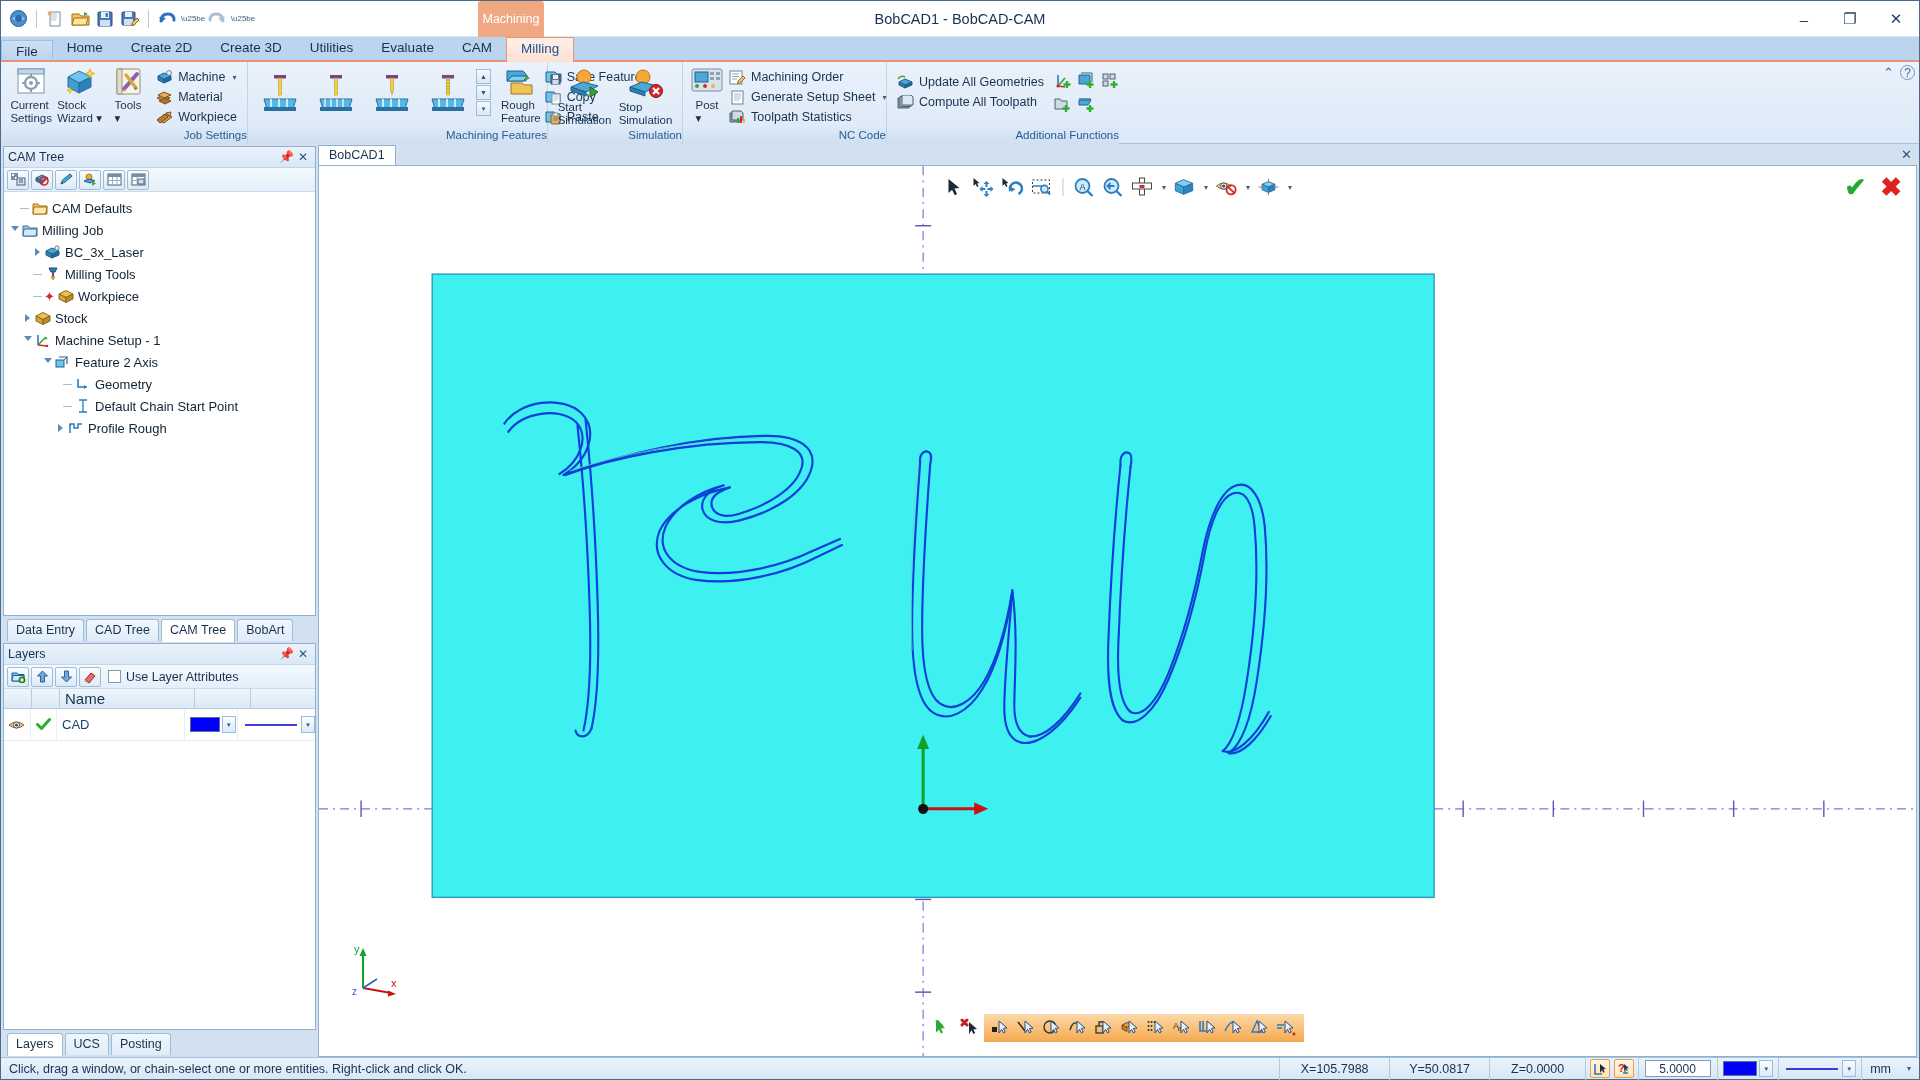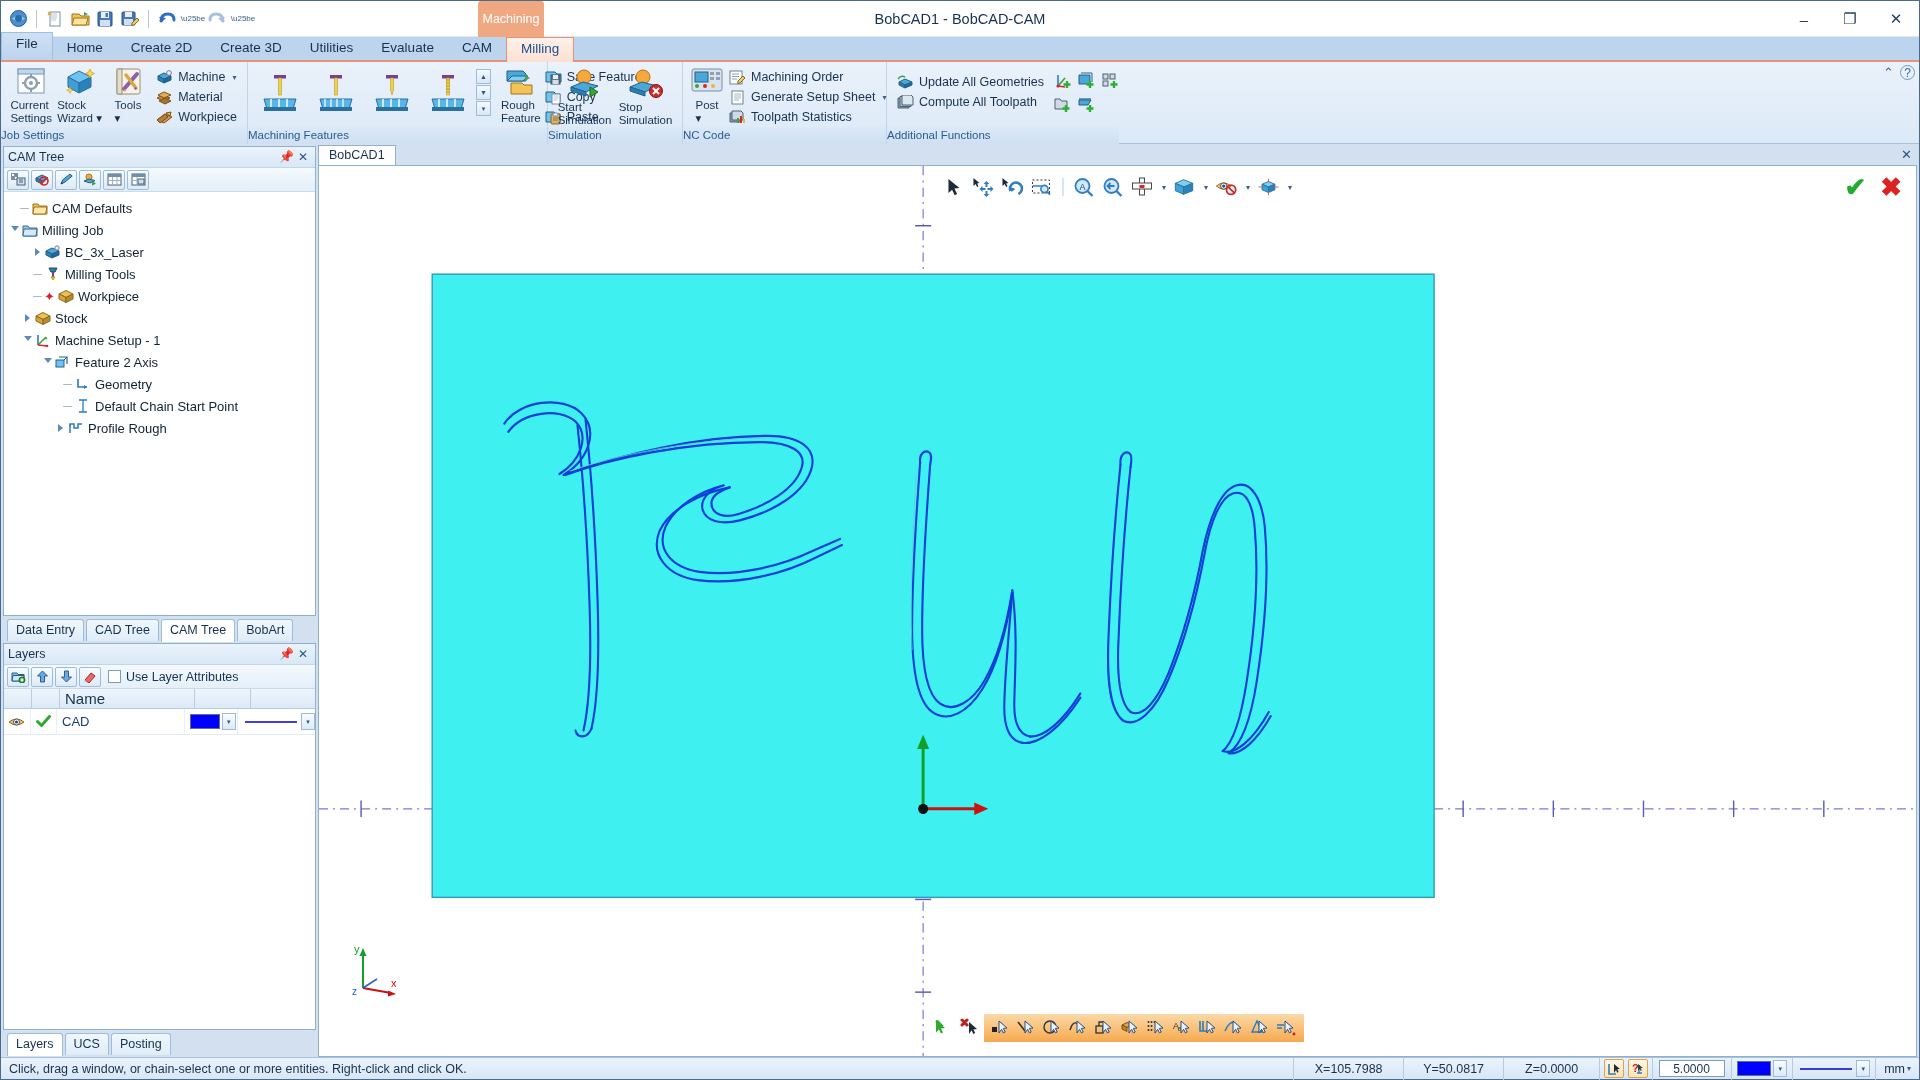--- a/index.html
+++ b/index.html
@@ -30,34 +30,34 @@
   .ctxgroup { position:absolute; left:477px; top:0px; width:66px; height:36px;
               background:#f0a882; border-top-left-radius:3px; border-top-right-radius:3px;
               display:flex; align-items:center; justify-content:center; z-index:3; }
   .ctxgroup span { color:#fff; font-size:12.5px; }
   .tabstrip { position:relative; height:25px; background:#bcd4ee;
               border-bottom:2px solid #e8927a; display:flex; align-items:flex-end; }
   .tab { padding:3px 14px 4px 14px; font-size:13.5px; color:#18314f; line-height:16px;
          position:relative; }
   .tab.file { background:#bcd4ee; color:#18314f; border-top:1px solid #9fc0e0;
               border-left:1px solid #9fc0e0; border-right:1px solid #9fc0e0;
-              border-bottom:2px solid #e8927a; padding-bottom:8px; margin-bottom:-2px;
+              border-bottom:2px solid #e8927a; padding-bottom:0; margin-bottom:-2px;
               background:linear-gradient(#cfe0f4,#bcd4ee); }
   .tab.ctx { background:#fbe4d9; color:#1d4f8f; border-top:1px solid #e8927a;
              border-left:1px solid #e8927a; border-right:1px solid #e8927a;
              margin-bottom:-2px; padding-bottom:5px;
              background:linear-gradient(#fff1e9,#fbe0d2); }
 
   
   .ribbon { position:relative; height:82px; background:linear-gradient(#eaf2fb,#dce9f7);
             border-bottom:1px solid #a8c2dd; display:flex; }
   .rgroup { position:relative; height:82px; display:flex; flex-direction:column;
             border-right:1px solid #c2d5e8; }
   .rgroup-body { flex:1; display:flex; align-items:flex-start; padding:3px 6px 0 6px; }
-  .rgroup-title { height:17px; text-align:left; font-size:11.5px; color:#2a5b91;
+  .rgroup-title { height:17px; text-align:right; font-size:11.5px; color:#2a5b91;
                   background:linear-gradient(#dce9f7,#cfe0f2); line-height:17px; }
   .big-btn { width:56px; display:flex; flex-direction:column; align-items:center;
              padding-top:2px; cursor:default; }
   .big-btn .lbl { font-size:11.5px; line-height:12.5px; color:#17324f;
                   margin-top:2px; }
   .small-col { display:flex; flex-direction:column; justify-content:flex-start;
                padding-top:2px; }
   .small-btn { display:flex; align-items:center; gap:5px; height:20px; padding:0 4px;
                font-size:12.5px; color:#17324f; white-space:nowrap; }
   .caret { font-size:8px; color:#3a5f88; margin-left:2px; }
@@ -104,21 +104,21 @@
           border:1px solid #9dbcd8; border-bottom:none;
           border-top-left-radius:3px; border-top-right-radius:3px;
           background:linear-gradient(#f0f7fd,#dfecf8); }
   .dtab.sel { background:#ffffff; padding-bottom:5px; margin-bottom:-1px; position:relative; z-index:2;}
 
   .layergrid { flex:1; background:#fff; display:flex; flex-direction:column; }
   .lg-head { display:flex; height:20px; background:linear-gradient(#eef6fc,#dbe9f7);
              border-bottom:1px solid #b9cde0; font-size:15px; color:#17324f; }
   .lg-head div { border-right:1px solid #b9cde0; display:flex; align-items:center;
                  padding-left:5px; }
-  .lg-row { display:flex; height:26px; border-bottom:1px solid #e3ecf5; font-size:13px;
+  .lg-row { display:flex; height:32px; border-bottom:1px solid #e3ecf5; font-size:13px;
             align-items:stretch; }
   .lg-row div { border-right:1px solid #e8eff6; display:flex; align-items:center;
                 padding-left:5px; }
   .swatch { width:30px; height:15px; background:#0000ff; border:1px solid #60708a; }
   .ddarrow { width:14px; height:17px; border:1px solid #9dbcd8;
              background:linear-gradient(#f8fcff,#dceaf7); display:flex;
              align-items:center; justify-content:center; font-size:7px; color:#2c5480; }
 
   
   .viewwrap { flex:1; display:flex; flex-direction:column; padding:2px 2px 0 0; }
@@ -1183,18 +1183,18 @@
       <span class="ddarrow">▾</span>
     </div>
     <div class="sb-cell" style="padding:0 5px;gap:2px;">
       <span class="linestyle">
           <svg width="56" height="10" viewBox="0 0 56 10">
             <path d="M2 5h52" stroke="#0000cc" stroke-width="1.6"></path>
           </svg>
         </span>
       <span class="ddarrow">▾</span>
     </div>
-    <div class="sb-cell" style="padding:0 8px;gap:0;">
+    <div class="sb-cell" style="padding:0 8px;gap:14px;">
       <span>mm</span>
       <span class="caret">▾</span>
     </div>
   </div>
 </div>
 
 </body></html>

